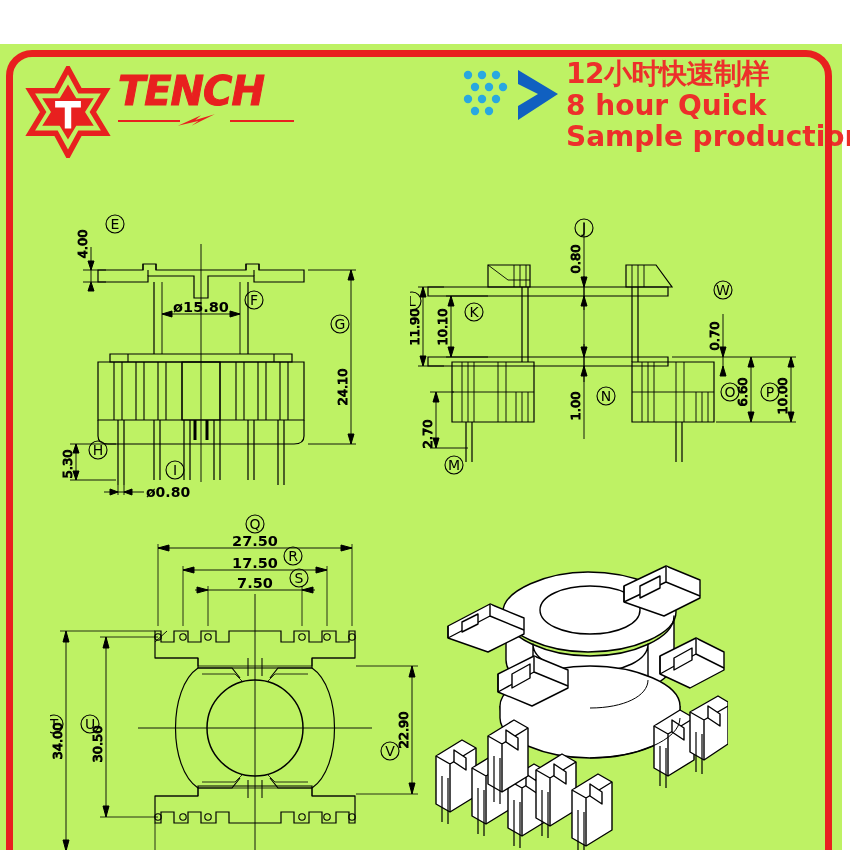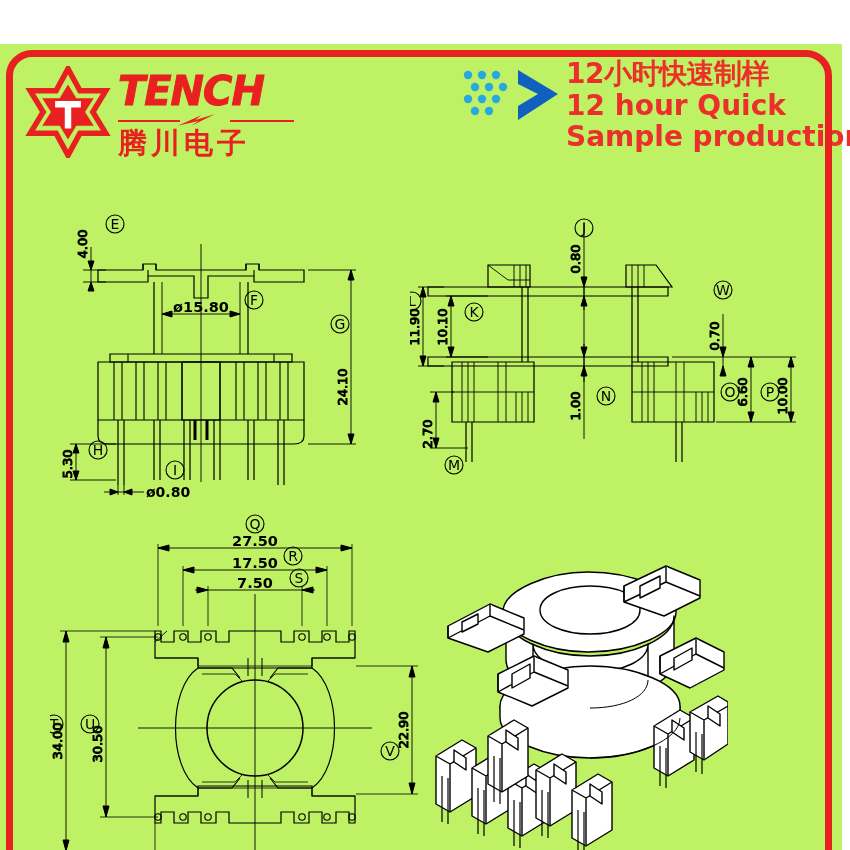--- a/index.html
+++ b/index.html
@@ -75,21 +75,20 @@
       </svg>
       <div class="logo-text">
         <div class="logo-tench">TENCH</div>
         <div class="logo-rule">
           <span class="ln l1"></span>
           <span class="ln l2"></span>
           <svg class="logo-bolt" viewBox="0 0 60 16">
             <path d="M2 14 L26 3 L20 8 L40 2 L16 14 L23 9 Z" fill="#e8201f"></path>
           </svg>
         </div>
-        <div class="logo-cn">腾川电子</div>
       </div>
     </div>
 
     <div class="promo">
       <svg class="promo-dots" viewBox="0 0 60 54">
         <g fill="#29a8e0">
           <circle cx="6" cy="7" r="4.2"></circle>
             <circle cx="20" cy="7" r="4.2"></circle>
             <circle cx="34" cy="7" r="4.2"></circle>
           <circle cx="13" cy="19" r="4.2"></circle>
@@ -101,21 +100,21 @@
           <circle cx="13" cy="43" r="4.2"></circle>
             <circle cx="27" cy="43" r="4.2"></circle>
           <circle cx="6" cy="43" r="0"></circle>
         </g>
       </svg>
       <svg class="promo-arrow" viewBox="0 0 52 58">
         <path d="M4 4 L44 28 L4 54 L4 40 L24 28 L4 18 Z" fill="#1060c0"></path>
       </svg>
       <div class="promo-lines">
         <div class="promo-l1">12小时快速制样</div>
-        <div class="promo-l2">12 hour Quick</div>
+        <div class="promo-l2">8 hour Quick</div>
         <div class="promo-l3">Sample production</div>
       </div>
     </div>
   </div>
 
   <div class="frame"></div>
 
   <div class="view" id="view-front">
   <svg width="330" height="300" viewBox="0 0 330 300">
     <g stroke="#000" fill="none" stroke-width="1.1" stroke-linejoin="miter">

